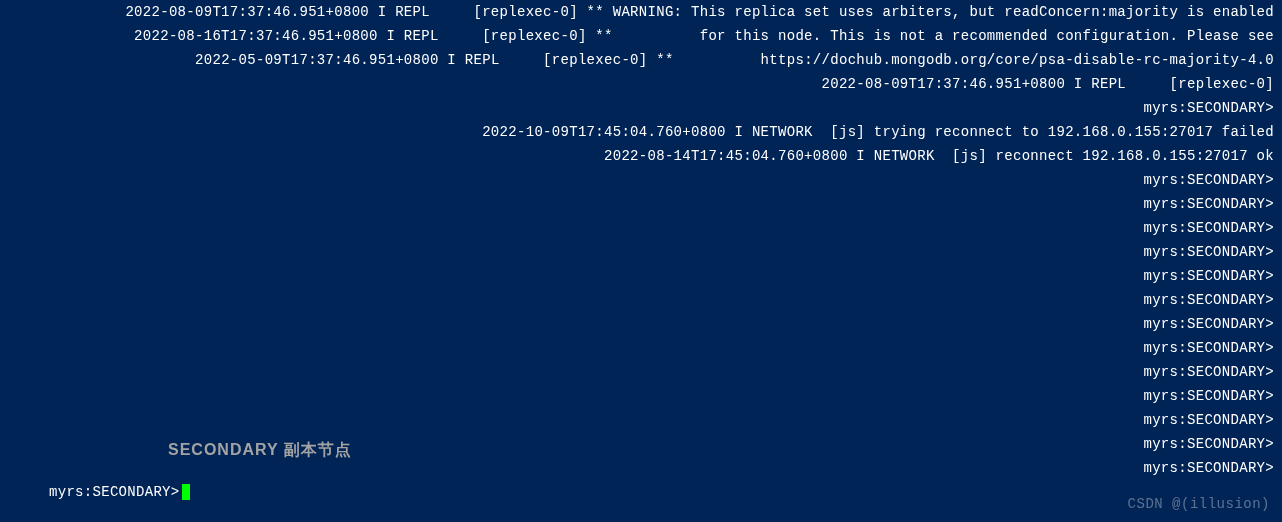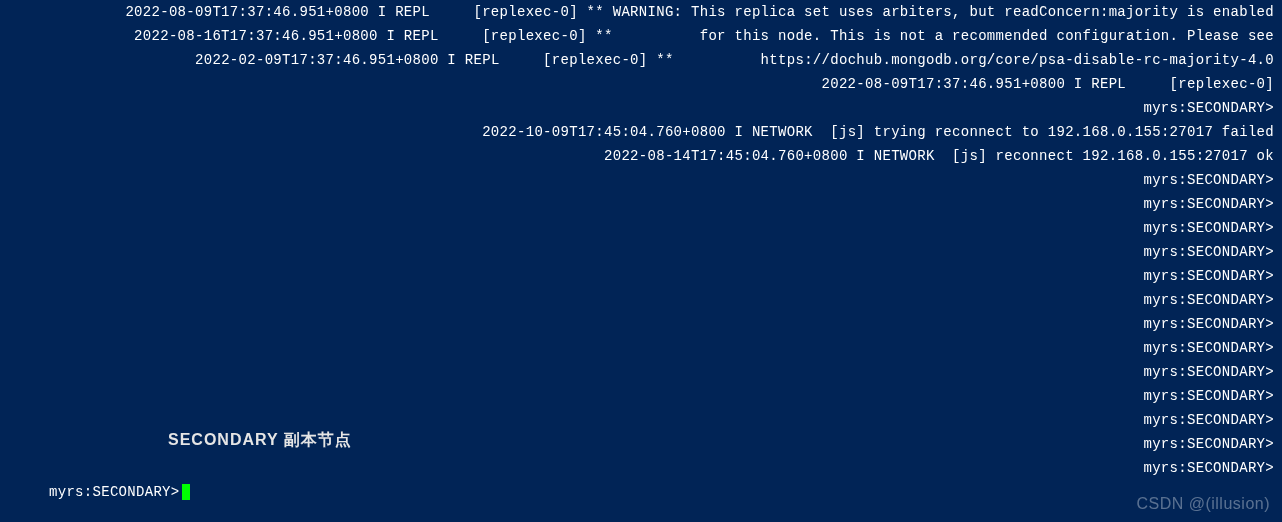--- a/index.html
+++ b/index.html
@@ -33,47 +33,47 @@
       display: inline-block;
       width: 8px;
       height: 16px;
       background-color: #00ff00;
       vertical-align: middle;
       margin-left: 2px;
     }
     .annotation {
       position: absolute;
       left: 168px;
-      top: 428px;
-      color: #e5e5e5;
+      top: 438px;
+      color: #a3a3a3;
       font-weight: bold;
       font-size: 16px;
       font-family: Arial, sans-serif;
       letter-spacing: 1px;
     }
     .watermark {
       position: absolute;
       right: 12px;
       bottom: 6px;
       color: rgba(255, 255, 255, 0.35);
-      font-family: Liberation Sans, sans-serif;
-      font-size: 16px;
+      font-family: Liberation Mono, monospace;
+      font-size: 14px;
       letter-spacing: 0.5px;
     }
     .line-with-note {
       display: flex;
       align-items: center;
     }
   </style>
 </head>
 <body>
 
 <div class="terminal-line">2022-08-09T17:37:46.951+0800 I REPL     [replexec-0] ** WARNING: This replica set uses arbiters, but readConcern:majority is enabled</div>
 <div class="terminal-line">2022-08-16T17:37:46.951+0800 I REPL     [replexec-0] **          for this node. This is not a recommended configuration. Please see</div>
-<div class="terminal-line">2022-02-09T17:37:46.951+0800 I REPL     [replexec-0] **          https://dochub.mongodb.org/core/psa-disable-rc-majority-4.0</div>
+<div class="terminal-line">2022-05-09T17:37:46.951+0800 I REPL     [replexec-0] **          https://dochub.mongodb.org/core/psa-disable-rc-majority-4.0</div>
 <div class="terminal-line">2022-08-09T17:37:46.951+0800 I REPL     [replexec-0]</div>
 
 <div class="prompt-line">myrs:SECONDARY&gt;</div>
 
 <div class="terminal-line">2022-10-09T17:45:04.760+0800 I NETWORK  [js] trying reconnect to 192.168.0.155:27017 failed</div>
 <div class="terminal-line">2022-08-14T17:45:04.760+0800 I NETWORK  [js] reconnect 192.168.0.155:27017 ok</div>
 
 <div class="prompt-line">myrs:SECONDARY&gt;</div>
 <div class="prompt-line">myrs:SECONDARY&gt;</div>
 <div class="prompt-line">myrs:SECONDARY&gt;</div>

